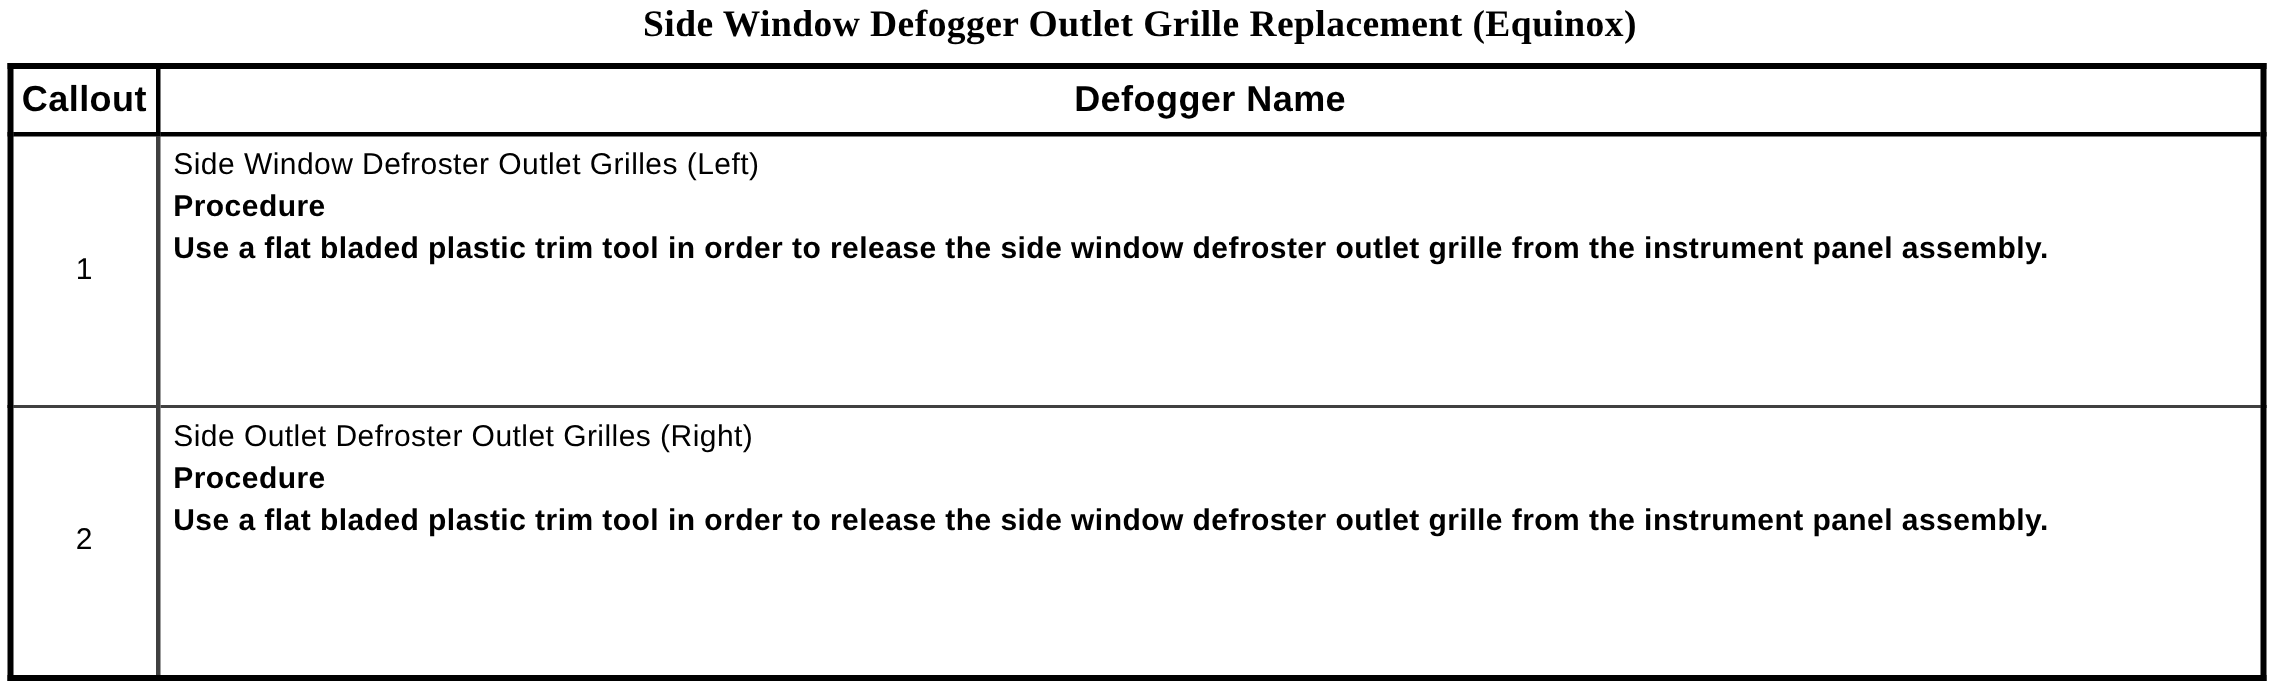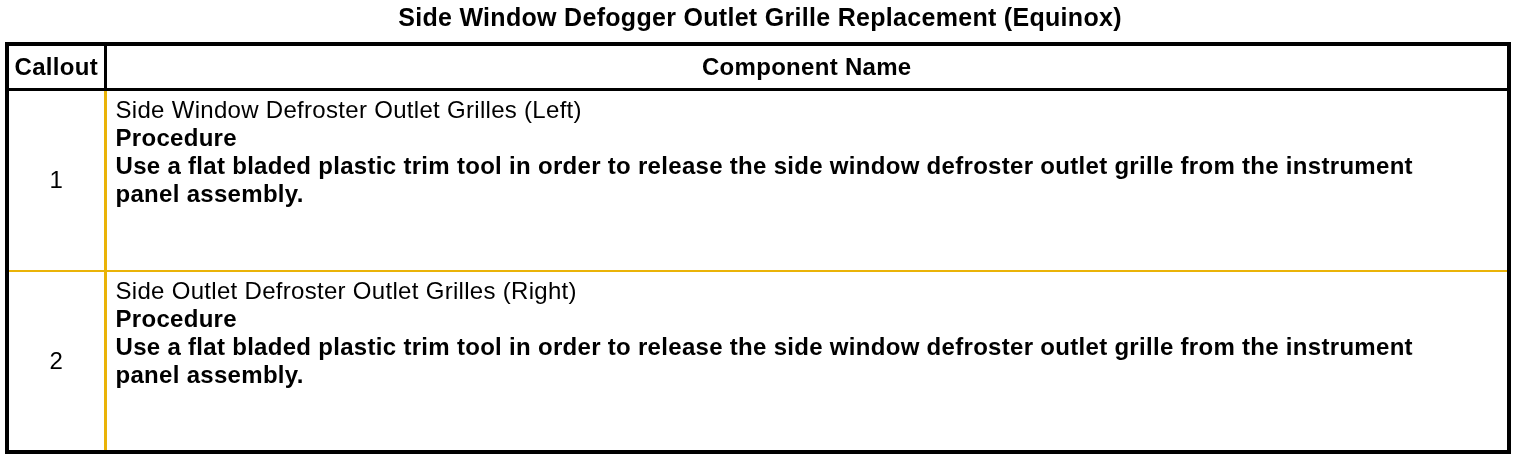--- a/index.html
+++ b/index.html
@@ -15,20 +15,21 @@
     height: 458px;
     overflow: hidden;
   }
   .doc-title {
     text-align: center;
     font-size: 25px;
     font-weight: bold;
     letter-spacing: 0.3px;
     line-height: 28px;
     margin: 3px 0 0 0;
+    font-family: Liberation Serif, serif;
   }
   table.callout-table {
     border-collapse: collapse;
     table-layout: fixed;
     width: 1506px;
     margin: 11px 0 0 5px;
     border: 4px solid #000000;
   }
   col.col-callout { width: 98px; }
   th {
@@ -36,22 +37,22 @@
     font-size: 24px;
     font-weight: bold;
     letter-spacing: 0.3px;
     text-align: center;
     padding: 7px 2px;
     line-height: 28px;
   }
   tr.header-row { height: 45px; }
   tr.body-row { height: 181px; }
   td {
-    border: 2px solid #eab308;
-    font-size: 24px;
+    border: 2px solid #404040;
+    font-size: 20px;
     letter-spacing: 0.3px;
   }
   td.callout-cell {
     text-align: center;
     vertical-align: middle;
     border-right-width: 3px;
   }
   td.component-cell {
     vertical-align: top;
     padding: 5px 10px 10px 9px;
@@ -78,21 +79,21 @@
   <h1 class="doc-title">Side Window Defogger Outlet Grille Replacement (Equinox)</h1>
 
   <table class="callout-table">
     <colgroup>
       <col class="col-callout">
       <col class="col-component">
     </colgroup>
     <thead>
       <tr class="header-row">
         <th>Callout</th>
-        <th>Component Name</th>
+        <th>Defogger Name</th>
       </tr>
     </thead>
     <tbody>
       <tr class="body-row">
         <td class="callout-cell">1</td>
         <td class="component-cell">
           <p class="p-component">Side Window Defroster Outlet Grilles (Left)</p>
           <p class="p-procedure-heading">Procedure</p>
           <p class="p-procedure-text">Use a flat bladed plastic trim tool in order to release the side window defroster outlet grille from the instrument panel assembly.</p>
         </td>

